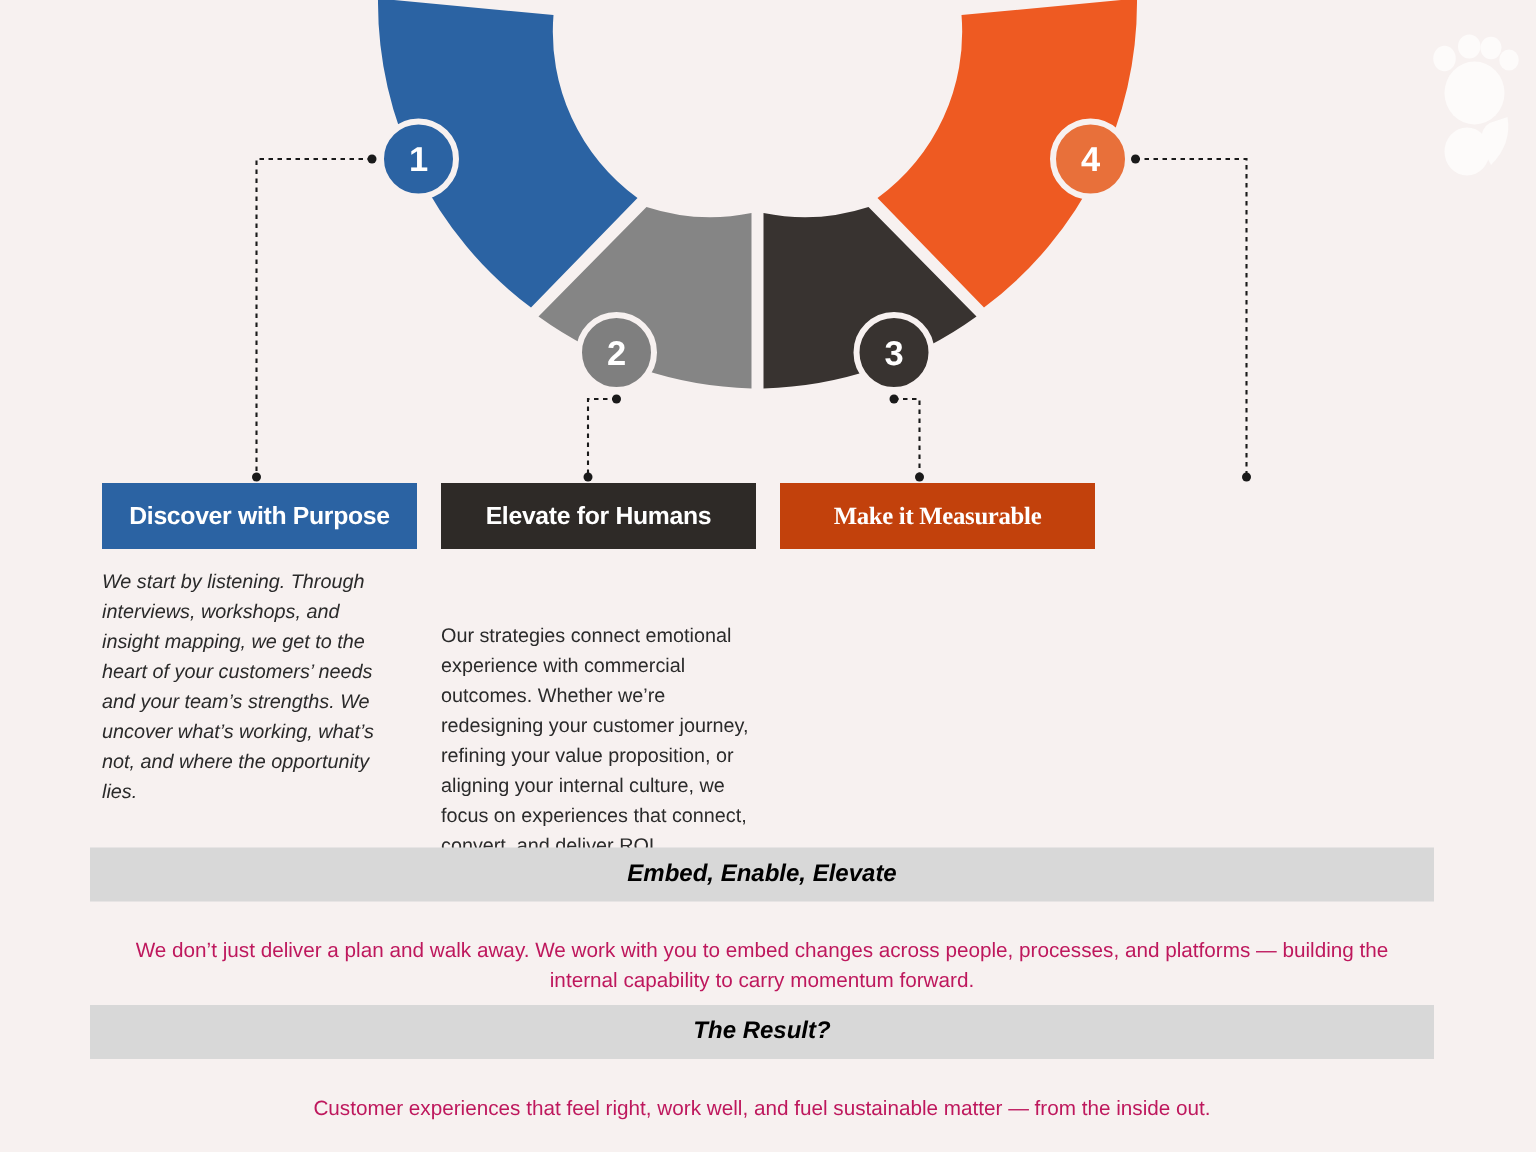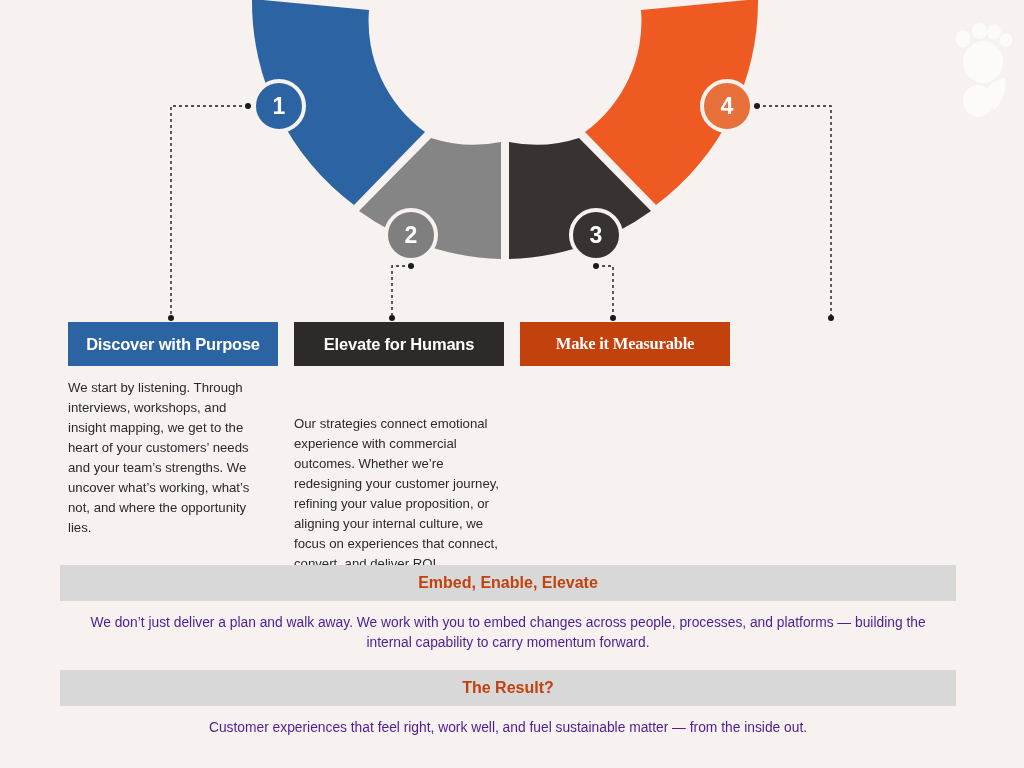--- a/index.html
+++ b/index.html
@@ -98,46 +98,47 @@
     margin-top: 12px;
     font-size: 13.2px;
     line-height: 20px;
     color: #2a2a2a;
   }
   .col-1 .col-head { background: #2b63a3; }
   .col-2 .col-head { background: #7f7f7f; }
   .col-3 .col-head { background: #2e2a27; }
   .col-4 .col-head { background: #c2410c; font-family: Liberation Serif, serif; }
 
-  .col-1 .col-body { width: 200px; }
+  .col-1 .col-body { width: 200px; font-style: italic; }
   .col-2 .col-body { width: 196px; }
   .col-3 .col-body { width: 212px; margin-top: 48px; }
   .col-4 .col-body { width: 200px; }
 
   
   .banner-block { position: absolute; left: 60px; width: 896px; }
   #banner-1 { top: 565px; }
   #banner-2 { top: 670px; }
 
   .banner-bar {
     background: #d8d8d8;
     height: 36px;
     display: flex;
     align-items: center;
     justify-content: center;
-    color: #c2410c;
+    color: #000000;
     font-size: 16px;
     font-weight: bold;
+    font-style: italic;
   }
   .banner-text {
-    margin-top: 12px;
+    margin-top: 23px;
     text-align: center;
     font-size: 13.8px;
     line-height: 20px;
-    color: #4c1d95;
+    color: #be185d;
     padding: 0 8px;
   }
 </style>
 </head>
 <body>
 
 <div id="stage">
 
   <svg id="logo" viewBox="0 0 62 100">
     <ellipse cx="31" cy="44" rx="20" ry="21" fill="#fdfbfa"></ellipse>

